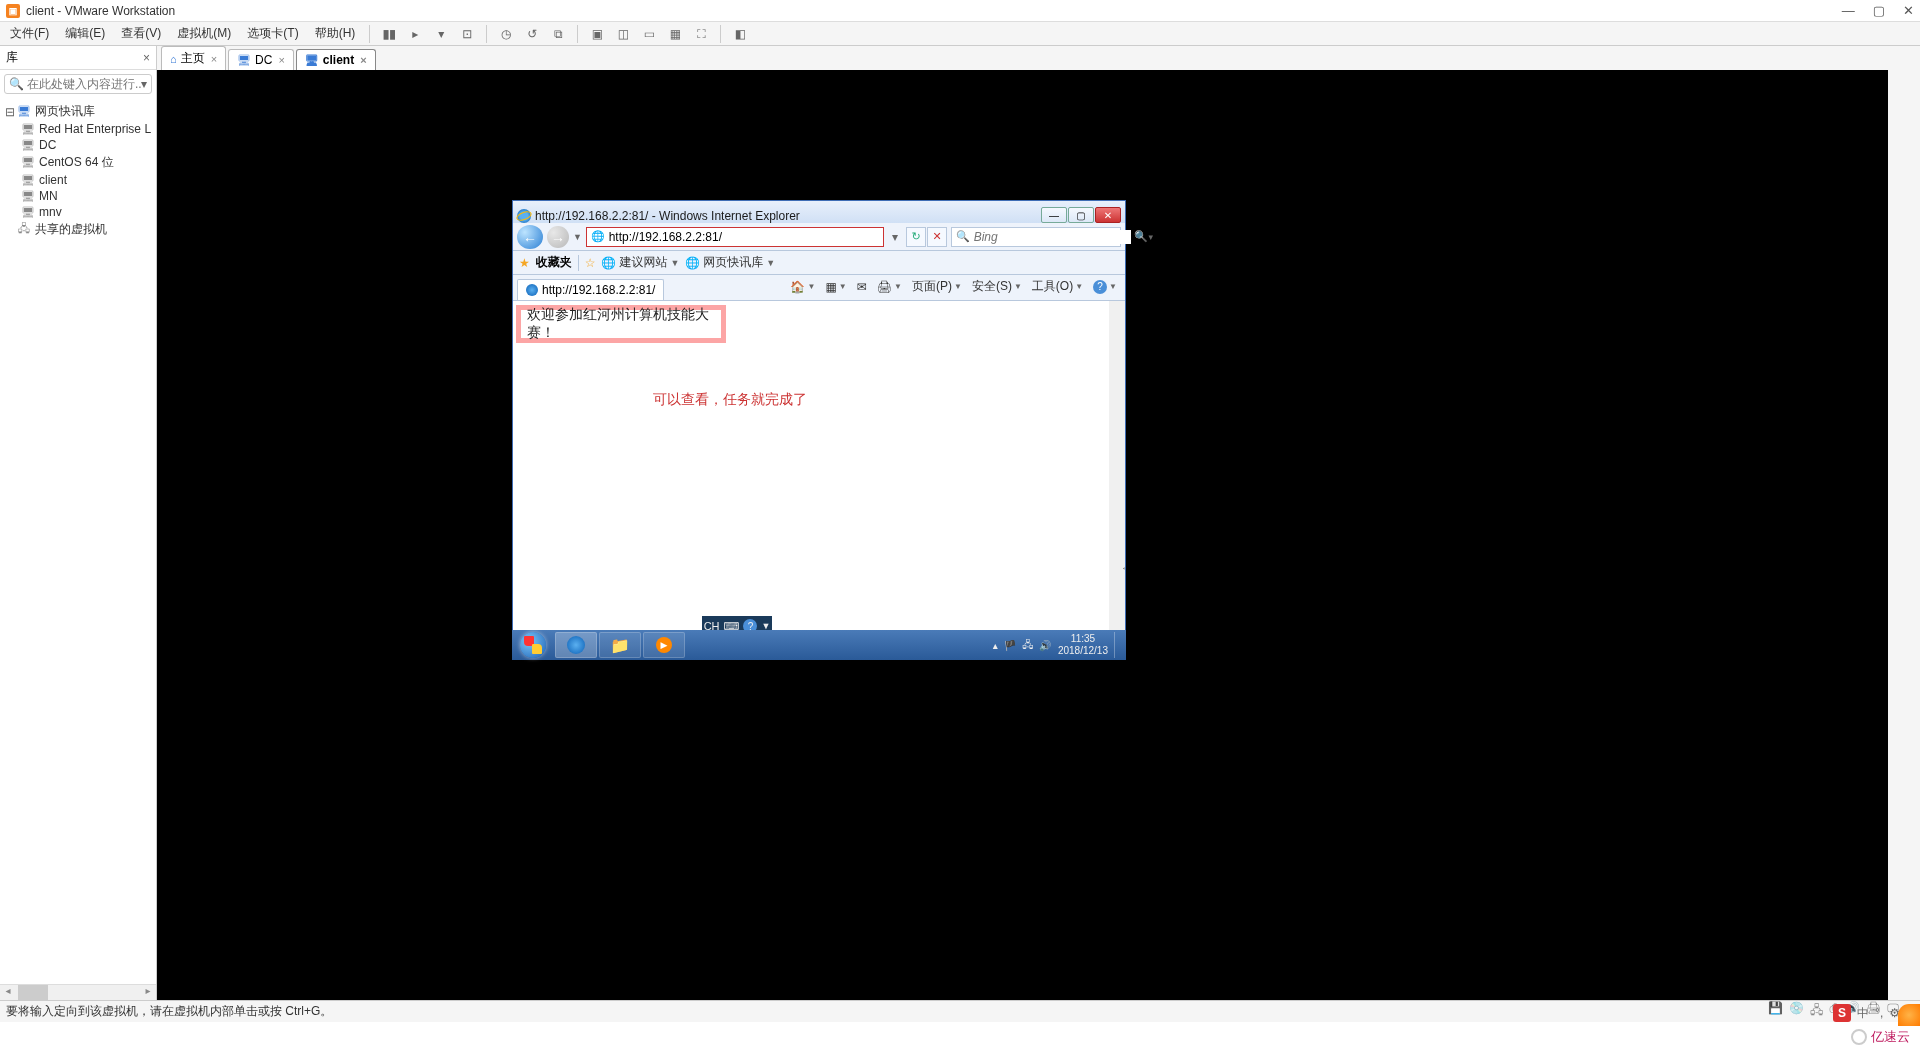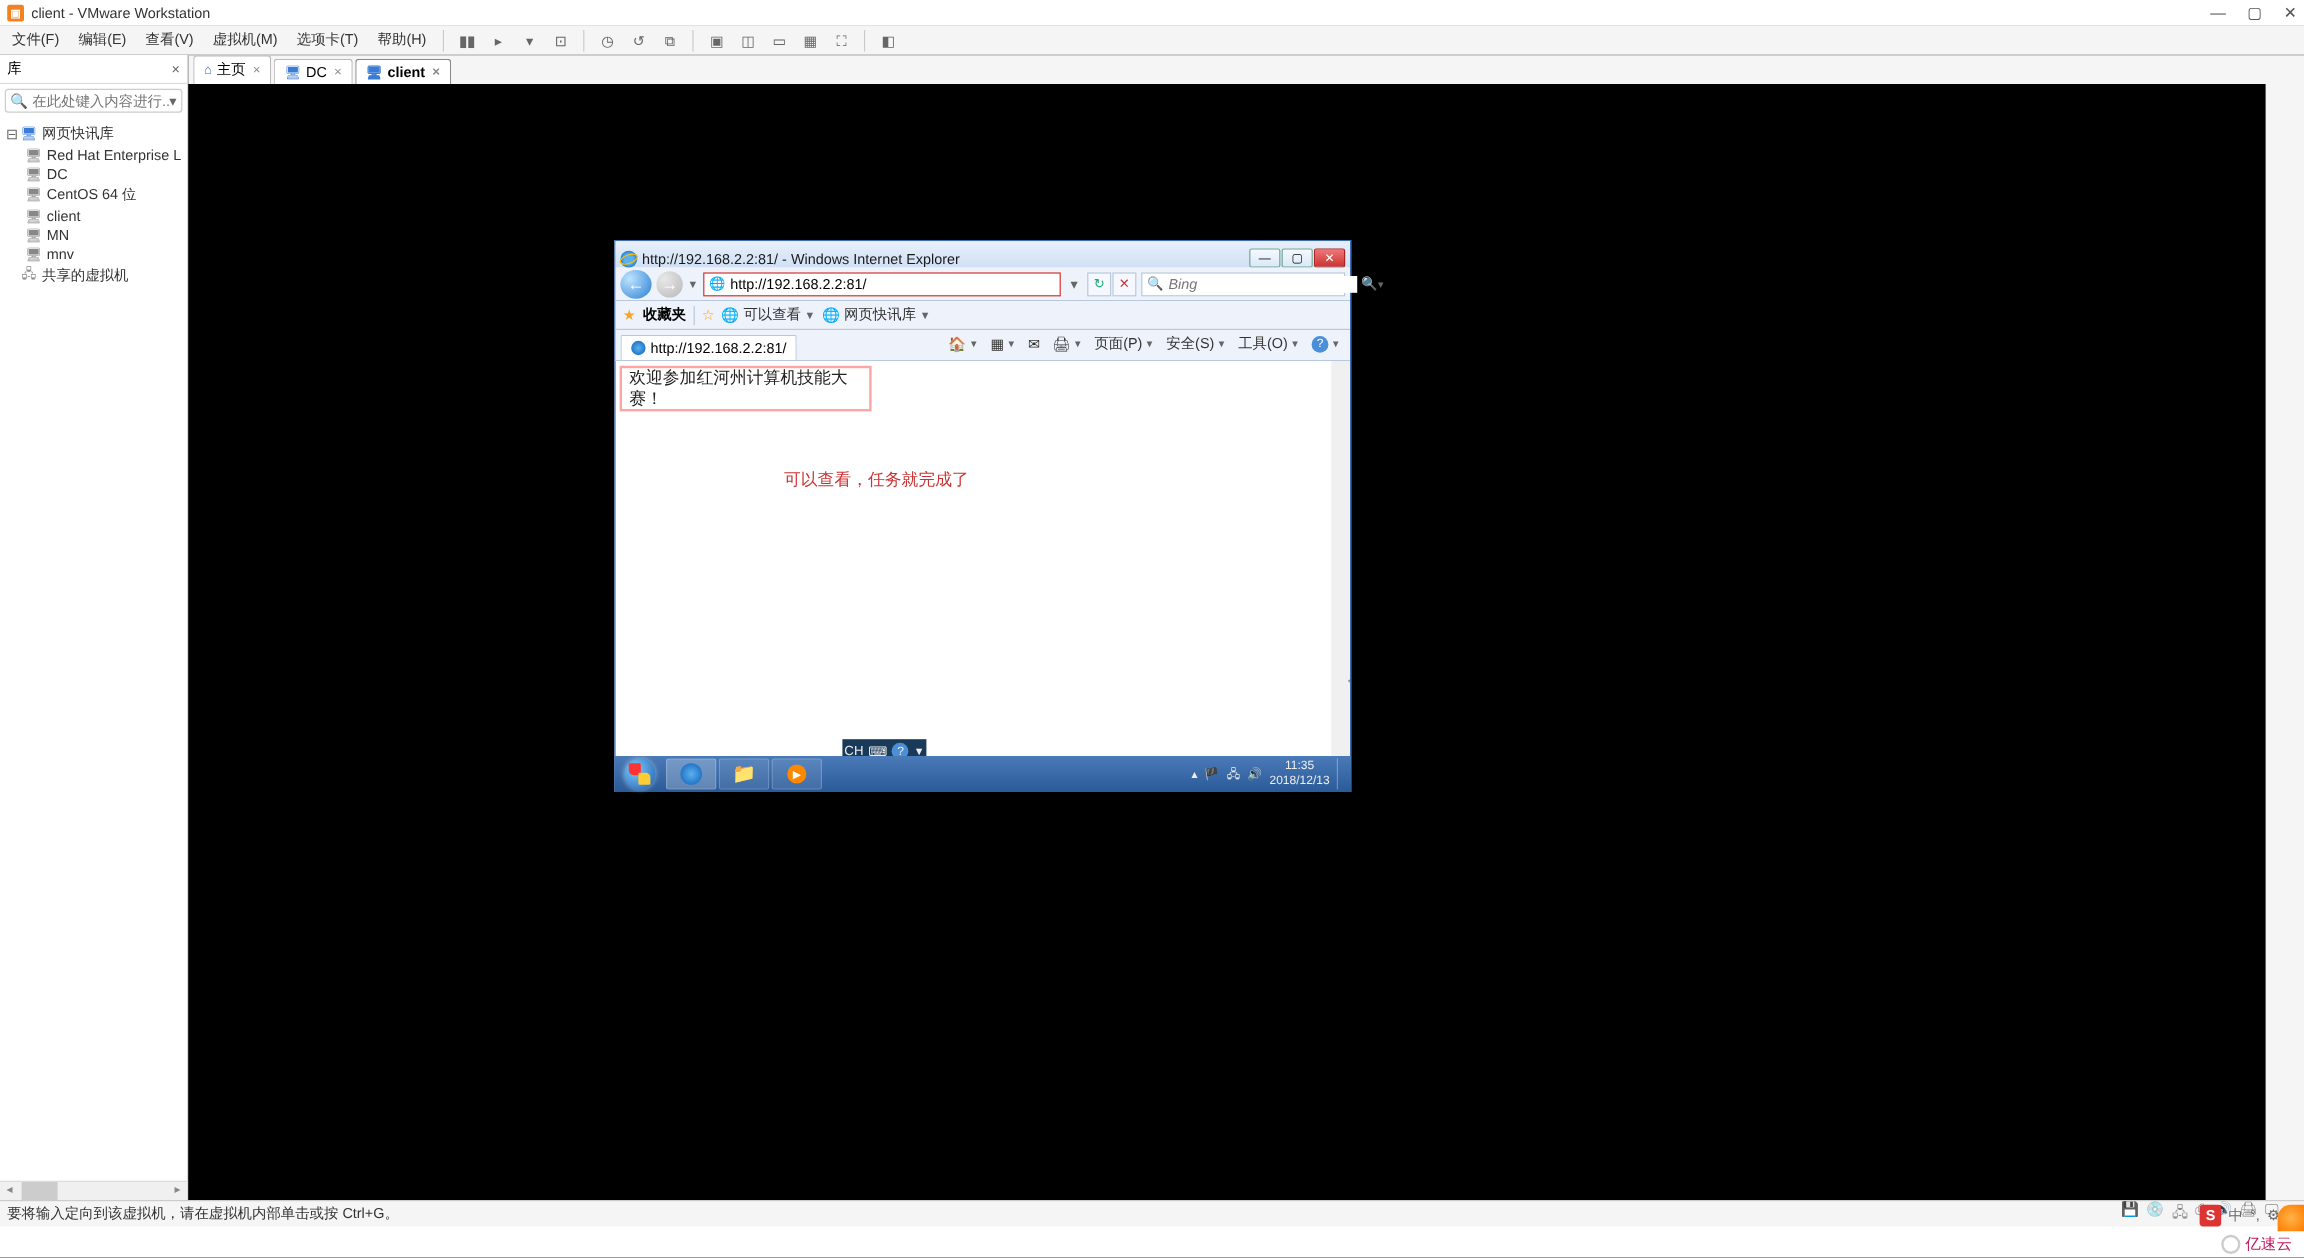--- a/index.html
+++ b/index.html
@@ -79,21 +79,21 @@
 .ie-fav .fitem .dd2 { font-size: 9px; color: #666; }
 
 .ie-tabbar { height: 26px; background: #eef3fb; display: flex; align-items: flex-end; padding: 0 4px; border-bottom: 1px solid #b8c8dd; }
 .ie-tab { display: flex; align-items: center; background: #fff; border: 1px solid #b8c8dd; border-bottom: none; padding: 3px 8px; font-size: 12px; cursor: pointer; border-radius: 2px 2px 0 0; }
 .ie-tab .ie-ico2 { width: 12px; height: 12px; margin-right: 4px; background: radial-gradient(circle,#5bb0f0,#0a5fb5); border-radius: 50%; }
 .ie-tools { margin-left: auto; display: flex; gap: 2px; align-items: center; font-size: 12px; padding-bottom: 3px; }
 .ie-tools .tbtn { display: flex; align-items: center; gap: 2px; padding: 2px 4px; cursor: pointer; color: #333; }
 .ie-tools .tbtn .dd3 { font-size: 8px; color: #666; }
 
 .ie-page { flex: 1; background: #fff; position: relative; overflow: auto; }
-.page-box { position: absolute; left: 3px; top: 4px; width: 210px; height: 38px; border: 2px solid #fca5a5; display: flex; align-items: center; padding: 0 6px; font-size: 14px; color: #222; }
+.page-box { position: absolute; left: 3px; top: 4px; width: 210px; height: 38px; border: 5px solid #fca5a5; display: flex; align-items: center; padding: 0 6px; font-size: 14px; color: #222; }
 .page-note { position: absolute; left: 140px; top: 90px; color: #c33; font-size: 14px; }
 .ie-scroll-v { position: absolute; right: 0; top: 0; bottom: 0; width: 16px; background: #f0f0f0; }
 .resize-handle { position: absolute; right: -6px; top: 260px; color: #666; font-size: 10px; }
 
 .ie-status { height: 20px; background: #eef3fb; border-top: 1px solid #b8c8dd; display: flex; align-items: center; padding: 0 6px; font-size: 12px; color: #333; }
 .ie-status .zone { margin-left: auto; display: flex; align-items: center; gap: 4px; }
 .ie-status .globe { color: #3a7bd5; }
 .ie-status .zoom { margin-left: 8px; display: flex; align-items: center; gap: 3px; }
 
 
@@ -268,21 +268,21 @@
         </div>
         <div class="ie-fav">
           <span class="star">★</span>
           <span style="font-weight:bold">收藏夹</span>
           <span class="sep" style="width:1px;height:16px;background:#b8c8dd;display:inline-block"></span>
           <span class="fitem">
               <span style="color:#f5a623">☆</span>
             </span>
           <span class="fitem">
               <span style="color:#5a8">🌐</span>
-              <span>可以查看</span>
+              <span>建议网站</span>
               <span class="dd2">▼</span>
             </span>
           <span class="fitem">
               <span style="color:#5a8">🌐</span>
               <span>网页快讯库</span>
               <span class="dd2">▼</span>
             </span>
         </div>
         <div class="ie-tabbar">
           <div class="ie-tab">

